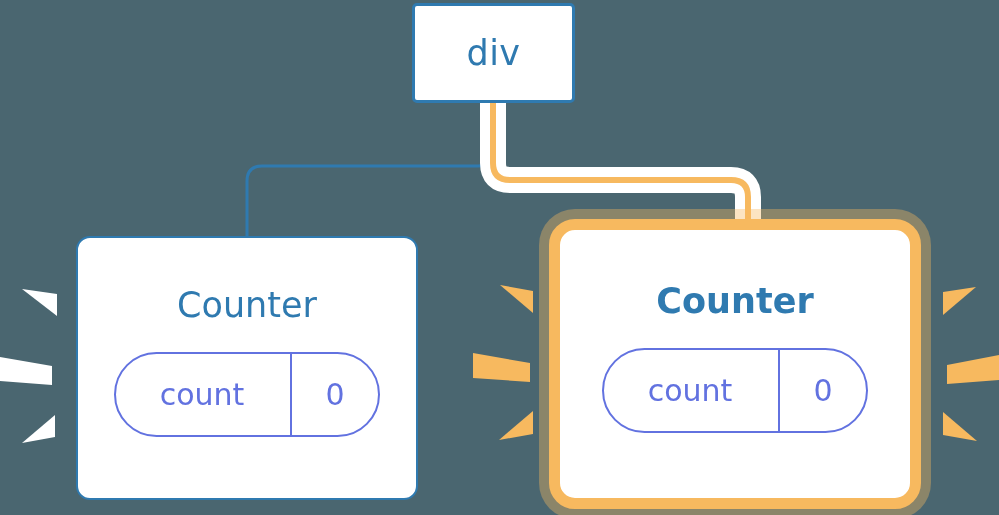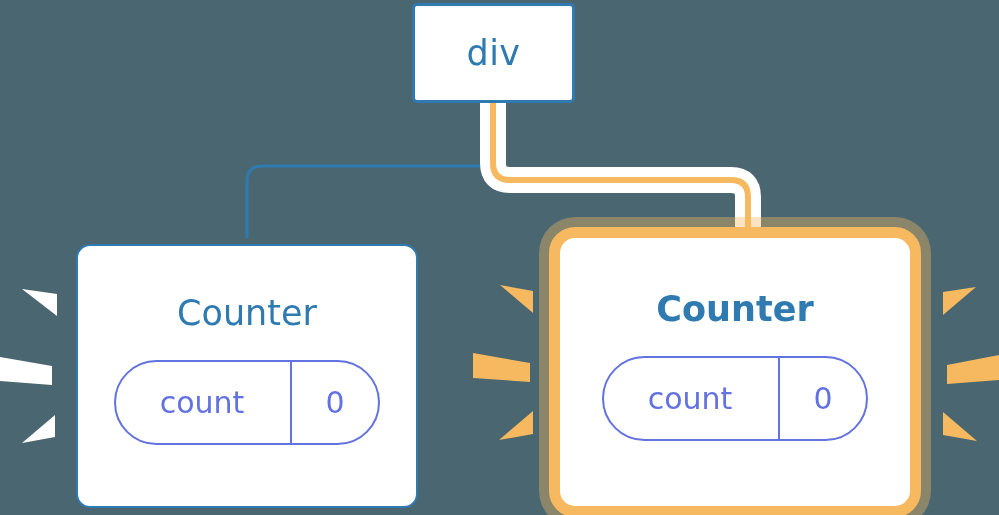--- a/index.html
+++ b/index.html
@@ -55,21 +55,20 @@
 
   
   .card {
     position: absolute;
     background: #ffffff;
     box-sizing: border-box;
     display: flex;
     flex-direction: column;
     align-items: center;
     z-index: 5;
-    margin-top: 8px;
   }
   .card-plain {
     left: 76px;
     top: 236px;
     width: 342px;
     height: 264px;
     border: 2.5px solid #2f7ab0;
     border-radius: 14px;
   }
   .card-highlight {

